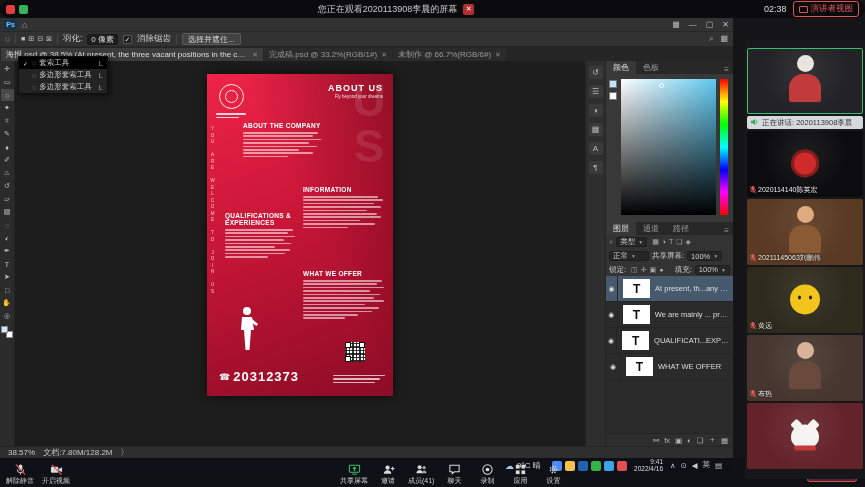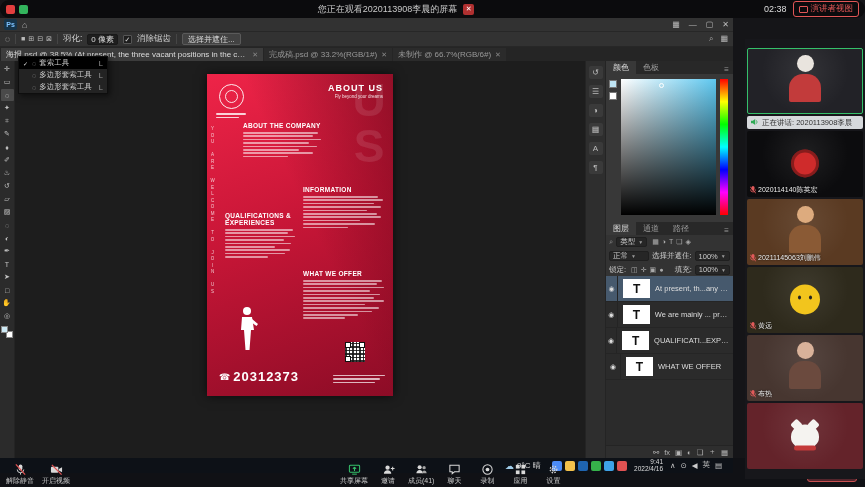--- a/index.html
+++ b/index.html
@@ -445,21 +445,21 @@
                 <span>T</span>
                 <span>❏</span>
                 <span>◈</span>
               </span>
           </div>
           <div class="lrow lp-blend">
             <span class="lp-select" style="min-width:40px">
               <span>正常</span>
                 <span class="caret">▼</span>
             </span>
-            <span>选择并遮住:</span>
+            <span>共享屏幕:</span>
             <span class="lp-select">
               <span>100%</span>
                 <span class="caret">▼</span>
             </span>
           </div>
           <div class="lrow lp-lock">
             <span>锁定:</span>
             <span class="lp-ficons">
               <span>◫</span>
               <span>✛</span>
@@ -500,20 +500,25 @@
             <span>▣</span>
             <span>◐</span>
             <span>❏</span>
             <span>＋</span>
             <span>▦</span>
           </div>
         </div>
       </div>
     </div>
 
+    <div class="status-bar">
+      <span>38.57%</span>
+      <span>文档:7.80M/128.2M</span>
+      <span>〉</span>
+    </div>
 
     <div class="lasso-popup" id="lassopopup">
         <div class="lp-row selected">
           <span class="lp-check">✓</span>
           <span class="lp-ico">◌</span>
           <span>套索工具</span>
           <span class="lp-short">L</span>
         </div>
         <div class="lp-row">
           <span class="lp-check"></span>

